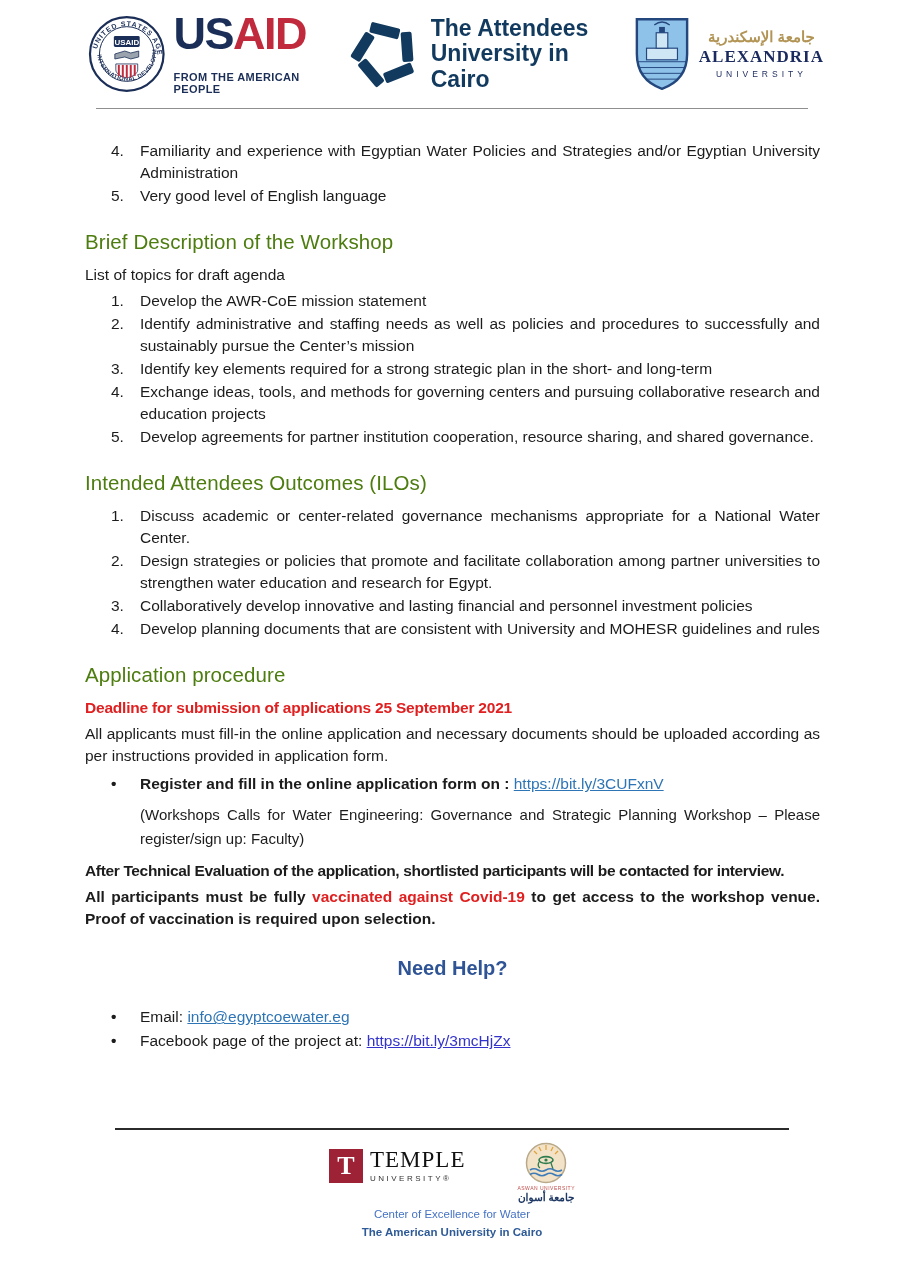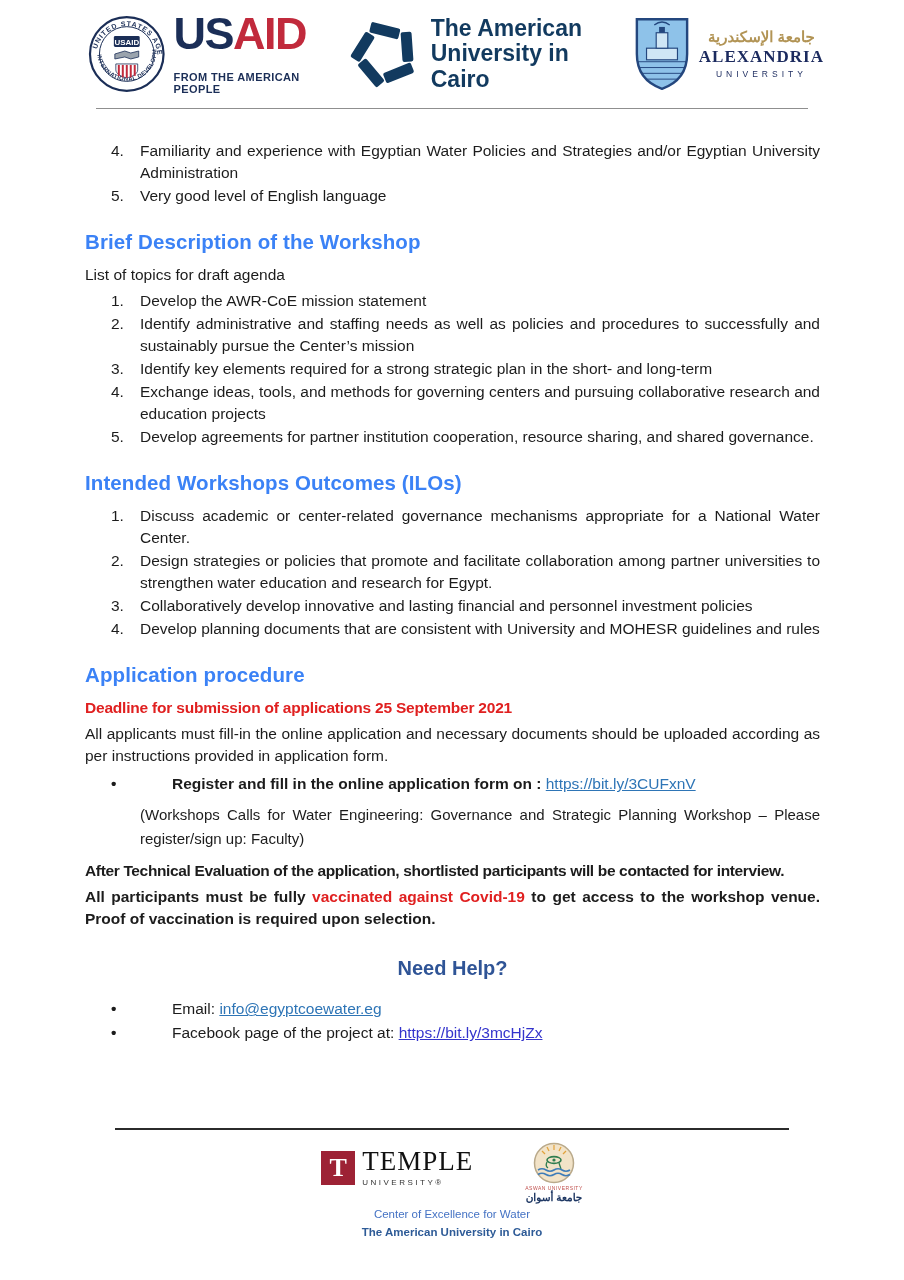--- a/index.html
+++ b/index.html
@@ -20,46 +20,46 @@
   .alex-name{font-family:"Liberation Serif",serif;font-size:17px;font-weight:bold;color:#1B2A5E;
              letter-spacing:1px;margin-top:3px;}
   .alex-sub{font-size:8.5px;color:#1B2A5E;letter-spacing:4px;margin-top:2px;}
   .rule-top{border-top:1.6px solid #8f8f8f;margin:10px 96px 0;}
 
   
   .content{padding:30px 84px 0 85px;font-size:15.5px;line-height:1.42;}
   .oli{display:flex;margin:1px 0;}
   .oli .num{flex:0 0 29px;margin-left:26px;}
   .oli .txt{flex:1;text-align:justify;}
-  h2{font-size:20.5px;color:#3b82f6;font-weight:700;margin:20px 0 8px;letter-spacing:0.1px;}
+  h2{font-size:20.5px;color:#4d7c0f;font-weight:400;margin:20px 0 8px;letter-spacing:0.1px;}
   p{margin:4px 0;}
   .just{text-align:justify;}
   .red{color:#E02020;}
   .bold{font-weight:bold;}
   .deadline{color:#E02020;font-weight:bold;letter-spacing:-0.2px;margin:6px 0 4px;}
-  .bullet-row{display:flex;margin:6px 0;gap:32px;}
+  .bullet-row{display:flex;margin:6px 0;}
   .bullet-row .bul{flex:0 0 29px;margin-left:26px;}
   .bullet-row .bul::before{content:"•";font-weight:bold;}
   .bullet-row .txt{flex:1;}
   a{color:#2E75B6;text-decoration:underline;}
   a.indigo{color:#3333CC;}
   .register-note{margin:8px 0 10px 55px;text-align:justify;font-size:15px;line-height:1.55;}
   .after-eval{font-weight:bold;letter-spacing:-0.35px;margin:8px 0 2px;}
   .note-label{color:#E02020;font-weight:bold;margin:4px 0 2px;}
-  .need-help{text-align:center;color:#2F5496;font-weight:bold;font-size:20px;margin:24px 0 16px;}
+  .need-help{text-align:center;color:#2F5496;font-weight:bold;font-size:20px;margin:24px 0 24px;}
 
   
   .footer{position:absolute;left:0;right:0;top:1128px;}
   .footer-rule{border-top:2.5px solid #2b2b2b;margin:0 115px;}
   .footer-logos{display:flex;justify-content:center;align-items:flex-start;gap:52px;margin-top:12px;height:62px;}
   .temple{display:flex;align-items:center;margin-top:6px;}
   .temple-sq{width:34px;height:34px;background:#9D2235;color:#fff;display:flex;align-items:center;
              justify-content:center;font-family:"Liberation Serif",serif;font-size:26px;font-weight:bold;}
   .temple-text{margin-left:7px;}
-  .temple-name{font-family:"Liberation Serif",serif;font-size:27px;color:#111;letter-spacing:1px;line-height:1;}
+  .temple-name{font-family:"Liberation Serif",serif;font-size:23px;color:#111;letter-spacing:1px;line-height:1;}
   .temple-sub{font-size:8px;color:#333;letter-spacing:2.5px;margin-top:3px;}
   .aswan{display:flex;flex-direction:column;align-items:center;}
   .aswan-en{font-size:5px;color:#C0504D;letter-spacing:0.5px;margin-top:1px;}
   .aswan-ar{font-size:10.5px;font-weight:bold;color:#1F3864;}
   .footer-text{text-align:center;font-size:11.5px;line-height:1.55;margin-top:2px;}
   .ft1{color:#4472C4;} .ft2{color:#2E5B97;font-weight:bold;} .ft3{color:#6C8FC7;}
 </style>
 </head>
 <body>
 
@@ -115,21 +115,21 @@
             </g>
           <g transform="rotate(216 36 36)">
               <rect x="21" y="7" width="30" height="11" rx="2" transform="rotate(14 36 12.5)"></rect>
             </g>
           <g transform="rotate(288 36 36)">
               <rect x="21" y="7" width="30" height="11" rx="2" transform="rotate(14 36 12.5)"></rect>
             </g>
         </g>
       </svg>
       <div class="auc-text">
-        <div>The American</div>
+        <div>The Attendees</div>
         <div>University in Cairo</div>
       </div>
     </div>
 
     <div class="logo-block">
       <svg width="58" height="78" viewBox="0 0 60 80">
         <defs>
             <clipPath id="shieldClip">
               <path d="M4,4 h52 v36 c0,21 -12,31 -26,36 c-14,-5 -26,-15 -26,-36 z"></path>
             </clipPath>
@@ -186,21 +186,21 @@
     </div>
     <div class="oli">
       <span class="num">4.</span>
       <span class="txt">Exchange ideas, tools, and methods for governing centers and pursuing collaborative research and education projects</span>
     </div>
     <div class="oli">
       <span class="num">5.</span>
       <span class="txt">Develop agreements for partner institution cooperation, resource sharing, and shared governance.</span>
     </div>
 
-    <h2>Intended Workshops Outcomes (ILOs)</h2>
+    <h2>Intended Attendees Outcomes (ILOs)</h2>
 
     <div class="oli">
       <span class="num">1.</span>
       <span class="txt">Discuss academic or center-related governance mechanisms appropriate for a National Water Center.</span>
     </div>
     <div class="oli">
       <span class="num">2.</span>
       <span class="txt">Design strategies or policies that promote and facilitate collaboration among partner universities to strengthen water education and research for Egypt.</span>
     </div>
     <div class="oli">

